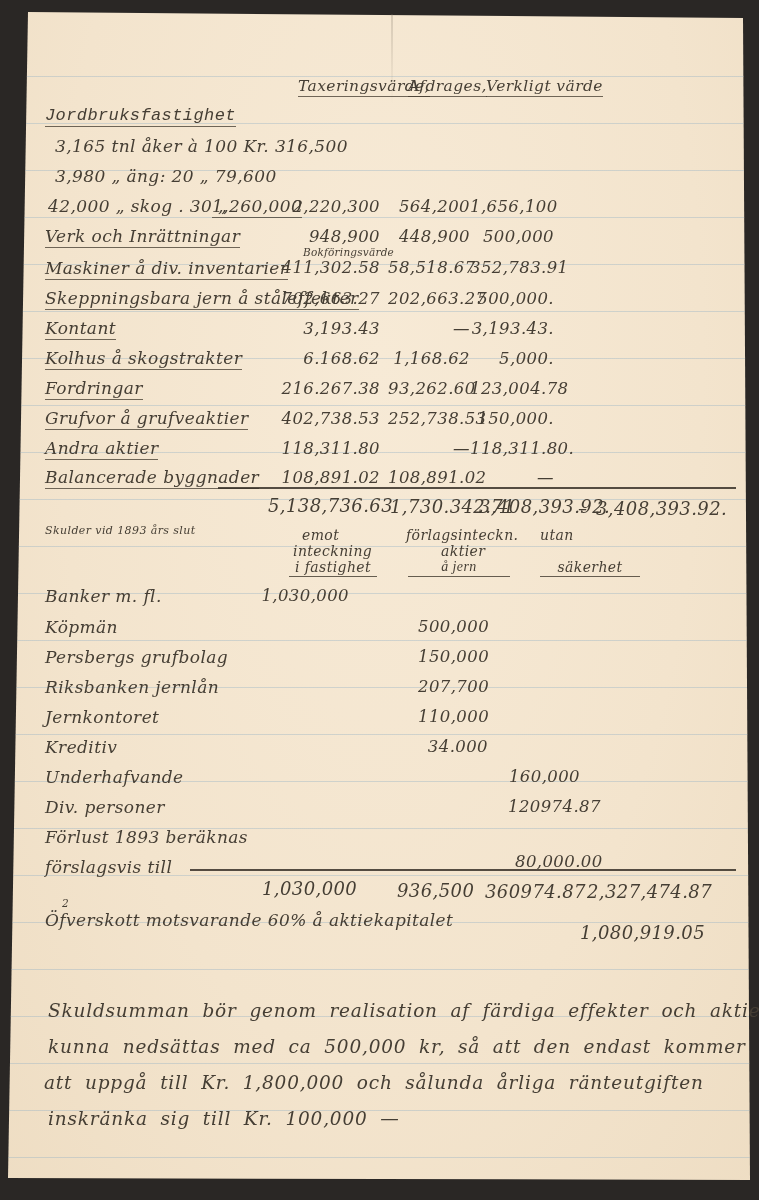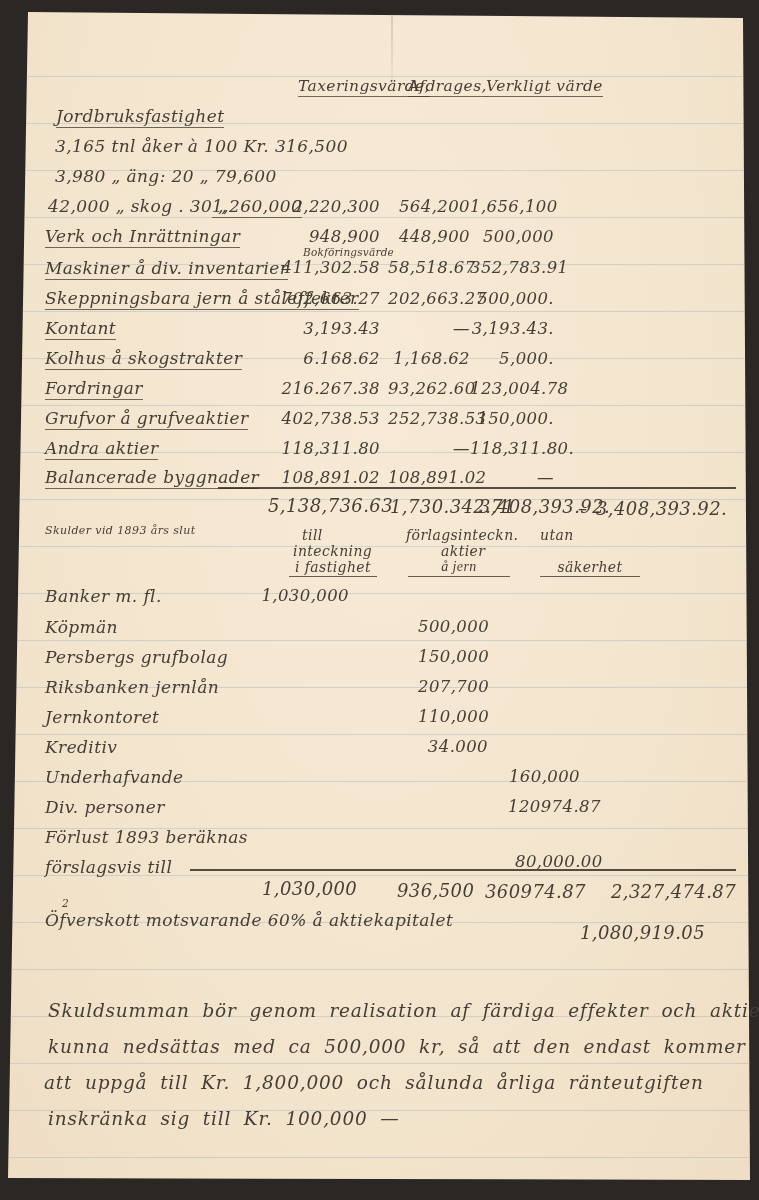--- a/index.html
+++ b/index.html
@@ -45,21 +45,21 @@
 </head>
 <body>
 
 <div class="paper"></div>
 <div class="crease"></div>
 
 <span class="ink hdr ul" style="left:298px;top:77px;">Taxeringsvärde,</span>
 <span class="ink hdr ul" style="left:408px;top:77px;">Afdrages,</span>
 <span class="ink hdr ul" style="left:486px;top:77px;">Verkligt värde</span>
 
-<span class="ink lbl ul" style="left:56px;top:106px;">Jordbruksfastighet</span>
+<span class="ink lbl ul" style="left:45px;top:106px;font-family:Liberation Mono, monospace;">Jordbruksfastighet</span>
 <span class="ink lbl" style="left:55px;top:136px;">3,165 tnl åker à 100 Kr. 316,500</span>
 <span class="ink lbl" style="left:55px;top:166px;">3,980 „  äng:  20 „   79,600</span>
 
 <div>
   <span class="ink lbl" style="left:48px;top:196px;">42,000 „  skog . 30 „</span>
   <span class="ink lbl ul" style="left:212px;top:196px;">1,260,000</span>
   <span class="ink num c1" style="top:197px;">2,220,300</span>
   <span class="ink num c2" style="top:197px;">564,200</span>
   <span class="ink num c3" style="top:197px;">1,656,100</span>
 </div>
@@ -127,21 +127,21 @@
   <span class="ink tot" style="left:268px;top:495px;">5,138,736.63</span>
   <span class="ink tot" style="left:390px;top:496px;">1,730.342.71</span>
   <span class="ink tot" style="left:479px;top:496px;">3,408,393.92.</span>
   <span class="ink tot" style="left:578px;top:498px;">–</span>
   <span class="ink tot" style="left:596px;top:498px;">3,408,393.92.</span>
 </div>
 
 <span class="ink lbl" style="left:45px;top:524px;font-size:11px;">Skulder vid 1893 års slut</span>
 
 <div>
-  <span class="ink colhead" style="left:302px;top:527px;">till</span>
+  <span class="ink colhead" style="left:302px;top:527px;">emot</span>
   <span class="ink colhead" style="left:293px;top:543px;">inteckning</span>
   <span class="ink colhead chu" style="left:289px;top:559px;">i fastighet</span>
 
   <span class="ink colhead" style="left:406px;top:527px;">förlagsinteckn.</span>
   <span class="ink colhead" style="left:441px;top:543px;">aktier</span>
   <span class="ink colhead chu" style="left:408px;top:559px;min-width:90px;font-family:Liberation Serif, serif;">å jern</span>
 
   <span class="ink colhead" style="left:540px;top:527px;">utan</span>
   <span class="ink colhead chu" style="left:540px;top:559px;min-width:88px;">säkerhet</span>
 </div>
@@ -183,21 +183,21 @@
   <span class="ink lbl" style="left:45px;top:857px;">förslagsvis till</span>
   <span class="ink num v3" style="top:852px;left:515px;width:78px;">80,000.00</span>
 </div>
 
 <div class="rule" style="left:190px;top:869px;width:546px;"></div>
 
 <div>
   <span class="ink tot" style="left:262px;top:878px;">1,030,000</span>
   <span class="ink tot" style="left:397px;top:880px;">936,500</span>
   <span class="ink tot" style="left:485px;top:881px;">360974.87</span>
-  <span class="ink tot" style="left:611px;top:881px;">2,327,474.87</span>
+  <span class="ink tot" style="left:587px;top:881px;">2,327,474.87</span>
 </div>
 
 <span class="ink small-note" style="left:62px;top:897px;">2</span>
 
 <div>
   <span class="ink lbl" style="left:45px;top:910px;">Öfverskott motsvarande 60% å aktiekapitalet</span>
   <span class="ink tot" style="left:580px;top:922px;">1,080,919.05</span>
 </div>
 
 <div>

